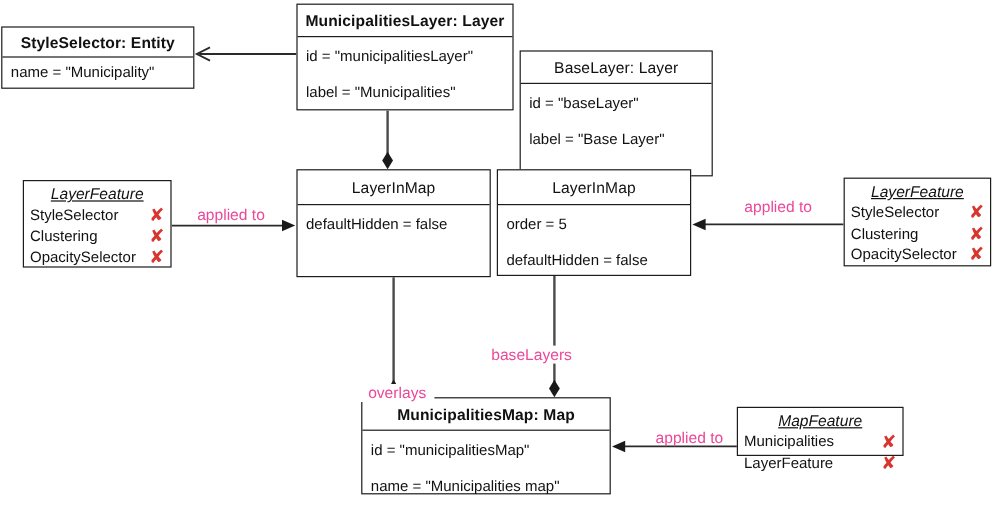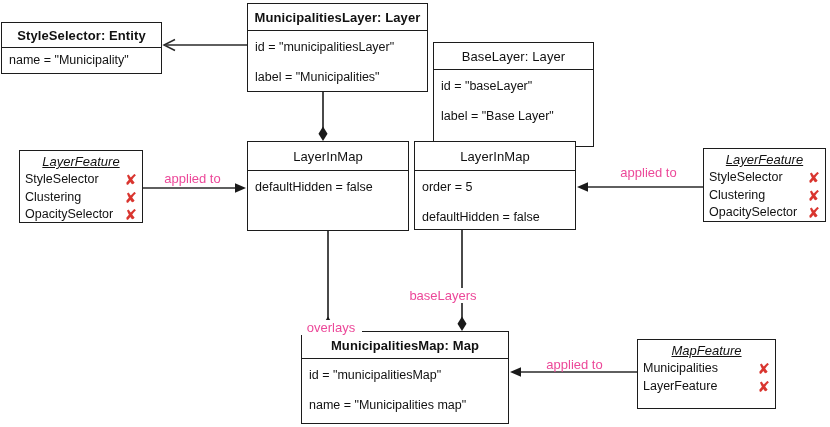--- a/index.html
+++ b/index.html
@@ -167,29 +167,29 @@
     <div class="feature-row">
       <span>Clustering</span>
       <span class="x-mark">✘</span>
     </div>
     <div class="feature-row">
       <span>OpacitySelector</span>
       <span class="x-mark">✘</span>
     </div>
   </div>
 
-  <div class="node" style="left:301px;top:331px;width:208px;height:93px;">
+  <div class="node" style="left:301px;top:331px;width:208px;height:81px;">
     <div class="node-title bold" style="height:26px;">MunicipalitiesMap: Map</div>
     <div class="attrs">
       <div class="attr-row">id = "municipalitiesMap"</div>
       <div class="attr-row">name = "Municipalities map"</div>
     </div>
   </div>
 
-  <div class="node feature-box" style="left:637px;top:339px;width:139px;height:70px;">
+  <div class="node feature-box" style="left:614px;top:339px;width:139px;height:41px;">
     <div class="feature-title">MapFeature</div>
     <div class="feature-row">
       <span>Municipalities</span>
       <span class="x-mark">✘</span>
     </div>
     <div class="feature-row">
       <span>LayerFeature</span>
       <span class="x-mark">✘</span>
     </div>
   </div>

